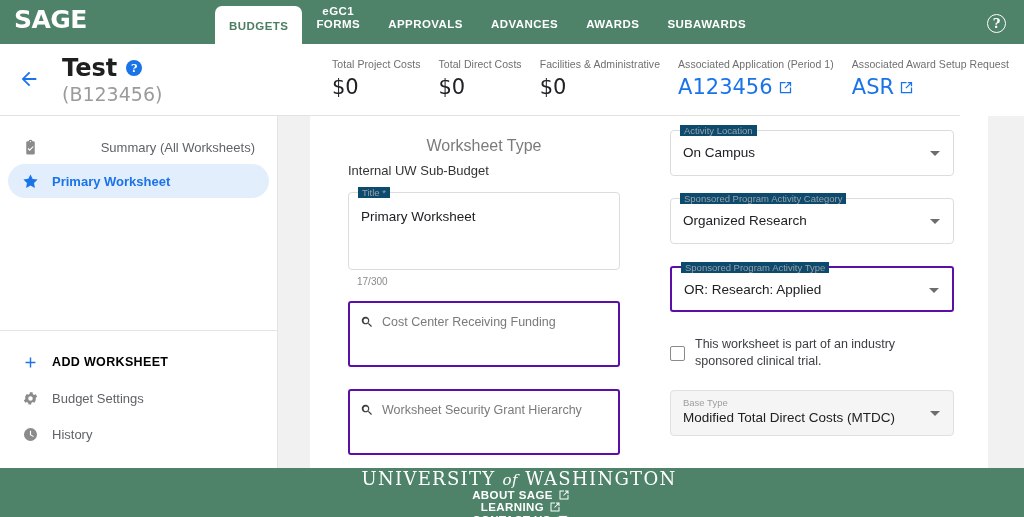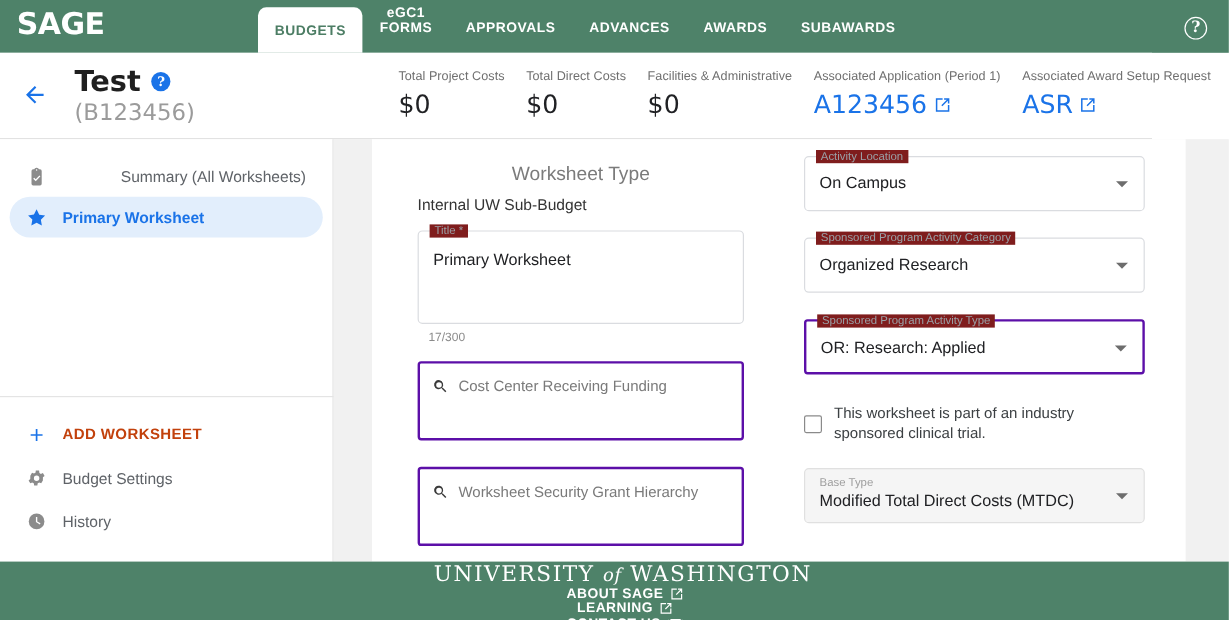--- a/index.html
+++ b/index.html
@@ -136,21 +136,21 @@
     position: absolute; left: 0; top: 214px; width: 278px;
     border-top: 1px solid #e4e4e4;
   }
   .side-lower { position: absolute; top: 228px; left: 0; width: 278px; }
   .side-action {
     display: flex; align-items: center; gap: 13px;
     height: 36px; padding: 0 22px;
     font-size: 13px; color: #5f6368; cursor: pointer;
   }
   .side-action.primary {
-    color: #c2410c; font-weight: bold; font-size: 12.5px; letter-spacing: 0.35px;
+    color: #000000; font-weight: bold; font-size: 12.5px; letter-spacing: 0.35px;
   }
   .ico { width: 17px; height: 17px; flex: none; display: block; }
 
   .content {
     position: absolute; left: 310px; top: 0; width: 678px; height: 352px;
     background: #ffffff;
     overflow: hidden;
   }
   .col-left { position: absolute; left: 38px; top: 0; width: 272px; }
   .col-right { position: absolute; left: 360px; top: 0; width: 284px; }
@@ -163,21 +163,21 @@
   }
 
   
   .field {
     position: relative; margin-top: 14px;
     border: 1px solid #dadce0; border-radius: 4px;
     background: #ffffff;
   }
   .field .flabel {
     position: absolute; top: -6px; left: 9px;
-    background: #7f1d1d; padding: 0 4px;
+    background: #0c4a6e; padding: 0 4px;
     font-size: 9.5px; color: #9aa0a6;
     white-space: nowrap;
   }
   .field .fvalue {
     font-size: 13.5px; color: #202124;
     padding: 16px 12px 0 12px;
   }
   .field.tall { height: 78px; }
   .field.select { height: 46px; }
   .field.select .fvalue { padding-top: 14px; }

